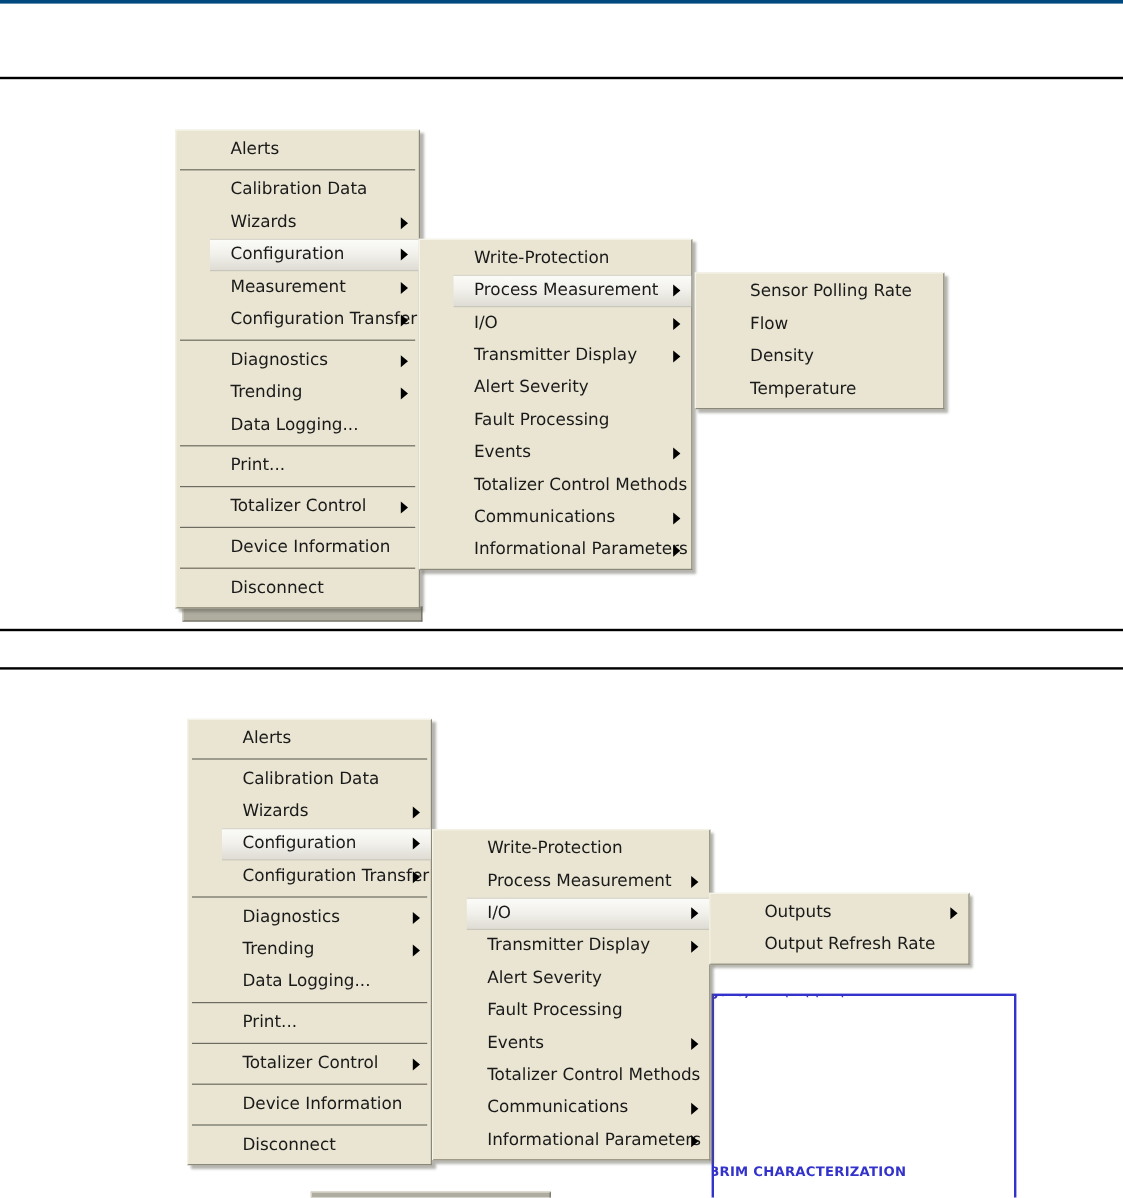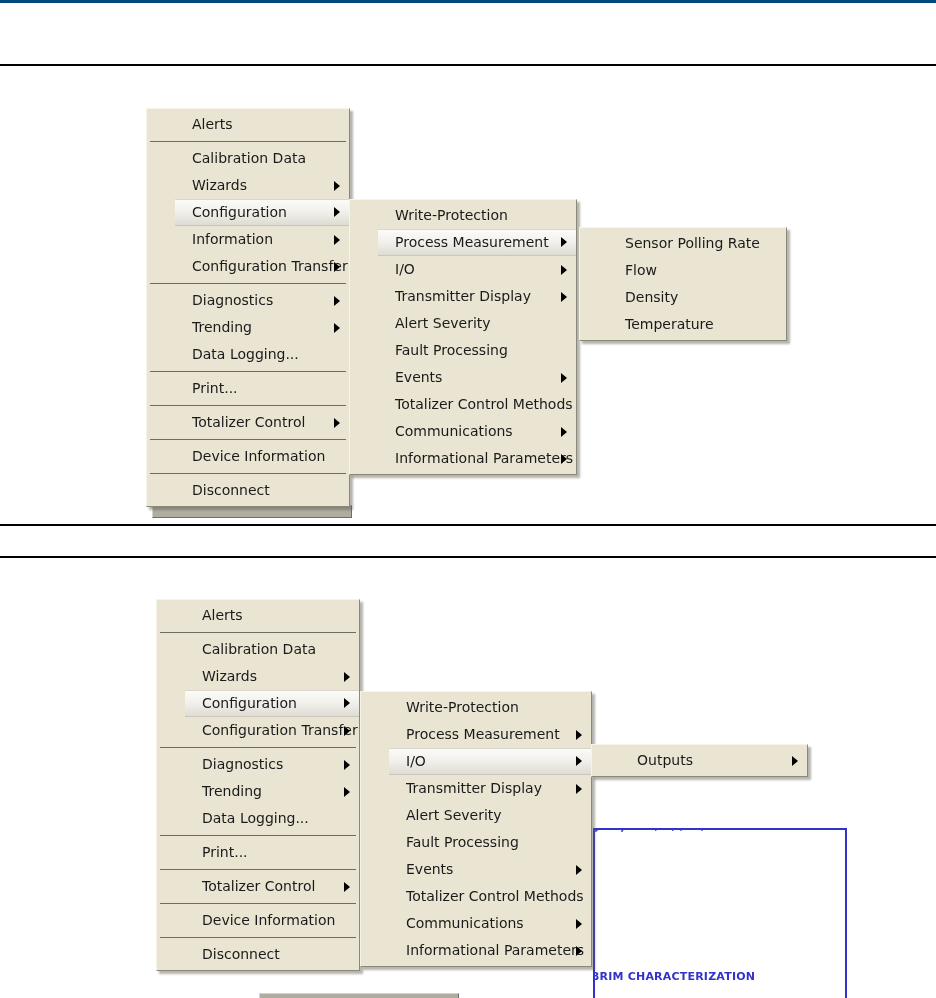--- a/index.html
+++ b/index.html
@@ -132,21 +132,21 @@
   <span class="bg-text" style="left:-4px; top:140px;">BRIM  CHARACTERIZATION</span>
 </div>
 <div class="bg-strip" style="left:259px; top:993px; width:198px; height:11px;"></div>
 
 <div class="menu" id="menu-a-lvl1">
     <div class="menu-item"><span>Alerts</span></div>
     <div class="menu-sep"></div>
     <div class="menu-item"><span>Calibration Data</span></div>
     <div class="menu-item"><span>Wizards</span><span class="arrow"></span></div>
     <div class="menu-item highlight"><span>Configuration</span><span class="arrow"></span></div>
-    <div class="menu-item"><span>Information</span><span class="arrow"></span></div>
+    <div class="menu-item"><span>Measurement</span><span class="arrow"></span></div>
     <div class="menu-item"><span>Configuration Transfer</span><span class="arrow"></span></div>
     <div class="menu-sep"></div>
     <div class="menu-item"><span>Diagnostics</span><span class="arrow"></span></div>
     <div class="menu-item"><span>Trending</span><span class="arrow"></span></div>
     <div class="menu-item"><span>Data Logging...</span></div>
     <div class="menu-sep"></div>
     <div class="menu-item"><span>Print...</span></div>
     <div class="menu-sep"></div>
     <div class="menu-item"><span>Totalizer Control</span><span class="arrow"></span></div>
     <div class="menu-sep"></div>
@@ -204,13 +204,14 @@
     <div class="menu-item"><span>Alert Severity</span></div>
     <div class="menu-item"><span>Fault Processing</span></div>
     <div class="menu-item"><span>Events</span><span class="arrow"></span></div>
     <div class="menu-item"><span>Totalizer Control Methods</span></div>
     <div class="menu-item"><span>Communications</span><span class="arrow"></span></div>
     <div class="menu-item"><span>Informational Parameters</span><span class="arrow"></span></div>
   </div>
 
 <div class="menu" id="menu-b-lvl3">
     <div class="menu-item"><span>Outputs</span><span class="arrow"></span></div>
+    <div class="menu-item"><span>Output Refresh Rate</span></div>
   </div>
 
 </body></html>

